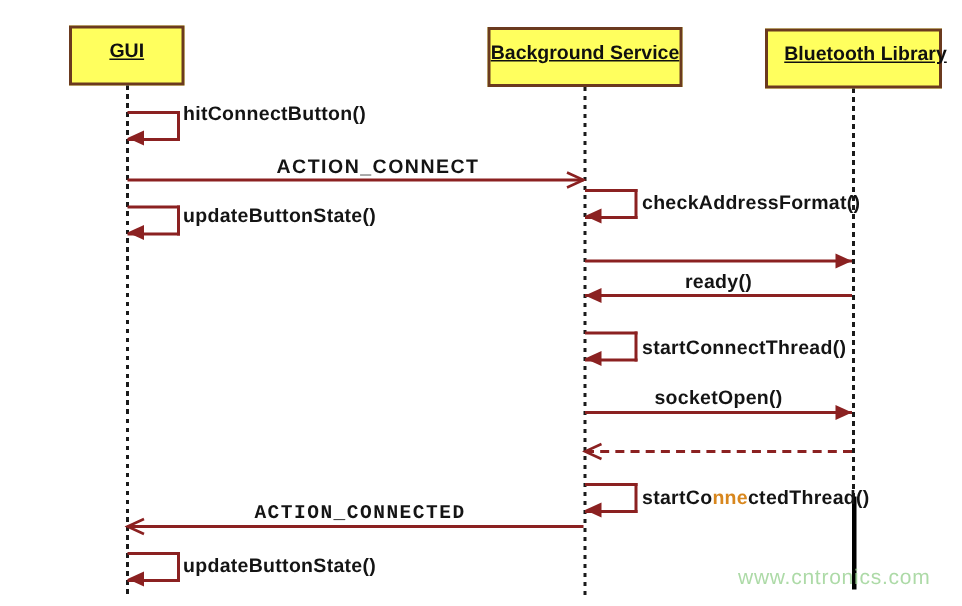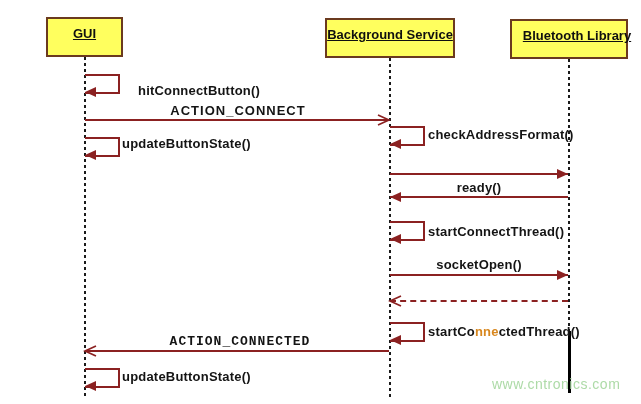--- a/index.html
+++ b/index.html
@@ -70,27 +70,27 @@
     <span class="alabel">Bluetooth Library</span>
   </div>
 
   <div class="lifeline" style="left:84px;top:57px;height:340px;"></div>
   <div class="lifeline" style="left:389px;top:58px;height:339px;"></div>
   <div class="lifeline" style="left:568px;top:59px;height:286px;"></div>
   <div class="solid-end" style="left:568px;top:331px;height:62px;"></div>
 
   <div class="loop" style="left:85px;top:74px;"></div>
   <div class="tri-l" style="left:85px;top:87px;"></div>
-  <div class="msg" style="left:138px;top:68px;margin-top:15px;">hitConnectButton()</div>
+  <div class="msg" style="left:122px;top:68px;">hitConnectButton()</div>
 
   <div class="line" style="left:85px;top:119px;width:304px;"></div>
   <svg class="openhead" style="left:375px;top:112px;" width="16" height="16">
       <path d="M3,3 L14,8 L3,13"></path>
     </svg>
-  <div class="msg ctr caps" style="left:238px;top:103px;">ACTION_CONNECT</div>
+  <div class="msg ctr caps" style="left:252px;top:103px;">ACTION_CONNECT</div>
 
   <div class="loop" style="left:85px;top:137px;"></div>
   <div class="tri-l" style="left:85px;top:150px;"></div>
   <div class="msg" style="left:122px;top:136px;">updateButtonState()</div>
 
   <div class="loop" style="left:390px;top:126px;"></div>
   <div class="tri-l" style="left:390px;top:139px;"></div>
   <div class="msg" style="left:428px;top:127px;">checkAddressFormat()</div>
 
   <div class="line" style="left:390px;top:173px;width:178px;"></div>

